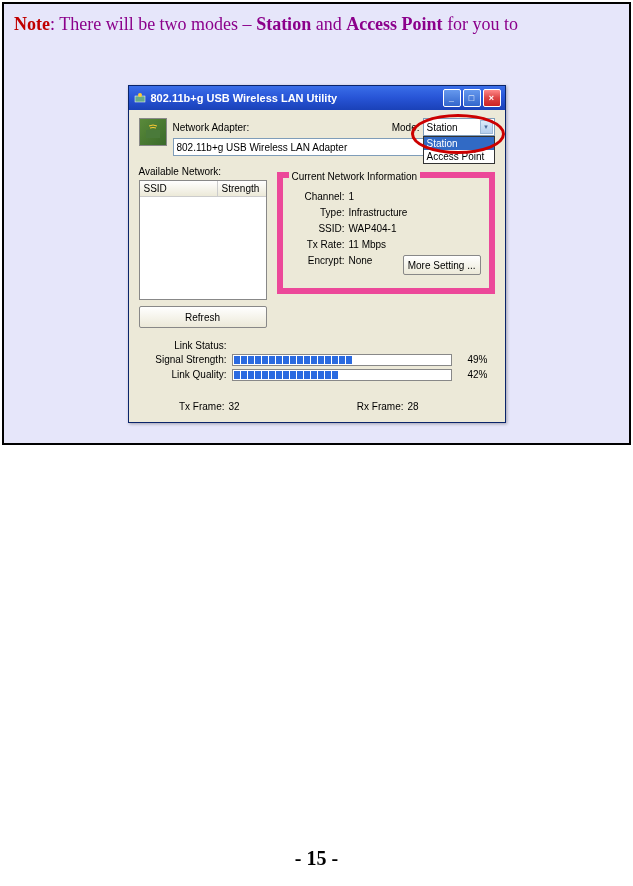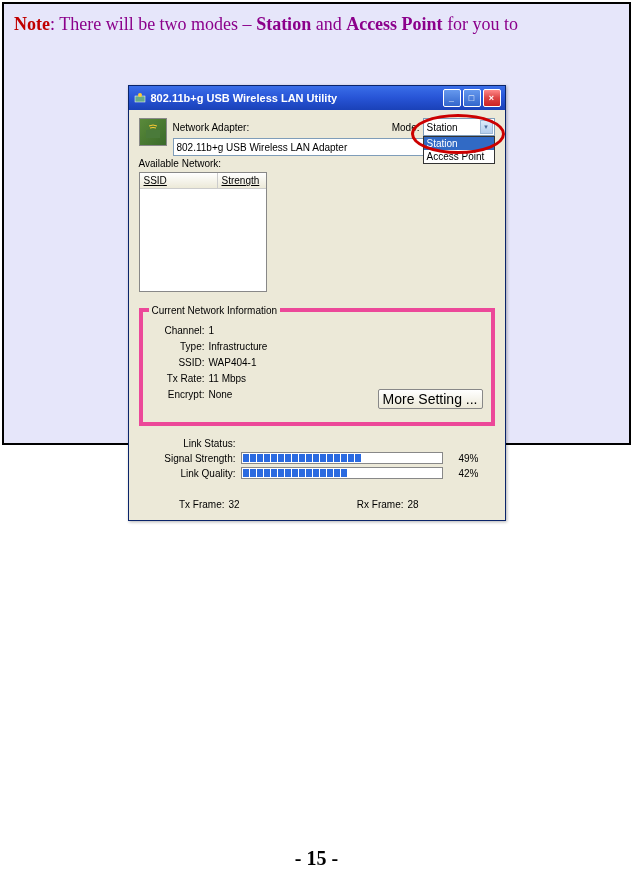--- a/index.html
+++ b/index.html
@@ -136,50 +136,50 @@
       position: absolute;
       top: -4px;
       right: -10px;
       width: 94px;
       height: 40px;
       border: 3px solid #cc0000;
       border-radius: 50%;
       pointer-events: none;
       z-index: 20;
     }
-    .content-columns { display: flex; gap: 10px; margin-top: 2px; flex-direction: column; }
+    .content-columns { display: flex; gap: 10px; margin-top: 10px; }
     .left-col { width: 128px; }
     .avail-label { margin-bottom: 3px; }
     .network-list {
       border: 1px solid #888;
       background: #fff;
       height: 120px;
     }
-    .list-header { display: flex; border-bottom: 1px solid #ccc; background: #0c4a6e; text-decoration: underline; }
+    .list-header { display: flex; border-bottom: 1px solid #ccc; background: #0c4a6e; }
     .list-h-cell {
       padding: 2px 4px;
       border-right: 1px solid #ccc;
       font-size: 10px;
       background: linear-gradient(to bottom, #fff, #ece9d8);
     }
     .list-h-cell.ssid { flex: 1; }
     .list-h-cell.strength { width: 48px; border-right: none; }
     .refresh-btn {
       width: 100%;
       height: 22px;
       margin-top: 6px;
       background: linear-gradient(to bottom, #fff, #ece9d8);
       border: 1px solid #888;
       border-radius: 2px;
       font-size: 10px;
       font-family: Tahoma, sans-serif;
     }
     .right-col { flex: 1; }
     .groupbox {
-      border: 4px solid #ec4899;
+      border: 6px solid #ec4899;
       padding: 8px 8px 8px 8px;
       position: relative;
       margin-top: 6px;
     }
     .groupbox-title {
       position: absolute;
       top: -7px;
       left: 6px;
       background: #ece9d8;
       padding: 0 3px;
@@ -188,25 +188,25 @@
     .info-row { display: flex; margin: 5px 0; font-size: 10px; }
     .info-label { width: 58px; text-align: right; padding-right: 4px; }
     .info-value { flex: 1; }
     .more-btn {
       float: right;
       height: 20px;
       padding: 0 4px;
       background: linear-gradient(to bottom, #fff, #ece9d8);
       border: 1px solid #888;
       border-radius: 2px;
-      font-size: 14px;
+      font-size: 10px;
       font-family: Tahoma, sans-serif;
     }
     .stats { margin-top: 12px; font-size: 10px; }
-    .stat-row { display: flex; align-items: flex-end; margin: 3px 12px; }
+    .stat-row { display: flex; align-items: flex-start; margin: 3px 3px; }
     .stat-lbl { width: 90px; text-align: right; padding-right: 5px; }
     .stat-val { flex: 1; }
     .bar-container { flex: 1; height: 12px; border: 1px solid #888; background: #fff; display: flex; align-items: center; padding: 1px; gap: 1px; }
     .bar-seg { width: 6px; height: 8px; background: #2a6ae0; }
     .bar-pct { width: 40px; text-align: right; padding-right: 4px; }
     .frames-row { display: flex; margin-top: 20px; }
     .frame-item { flex: 1; display: flex; }
     .frame-lbl { text-align: right; padding-right: 4px; width: 90px; }
     .frame-lbl2 { text-align: right; padding-right: 4px; flex: 1; }
     .page-num {
@@ -278,20 +278,21 @@
 
         <div class="content-columns">
           <div class="left-col">
             <div class="avail-label">Available Network:</div>
             <div class="network-list">
               <div class="list-header">
                 <div class="list-h-cell ssid">SSID</div>
                 <div class="list-h-cell strength">Strength</div>
               </div>
             </div>
+            <button class="refresh-btn">Refresh</button>
           </div>
 
           <div class="right-col">
             <div class="groupbox">
               <div class="groupbox-title">Current Network Information</div>
               <div class="info-row">
                   <span class="info-label">Channel:</span>
                   <span class="info-value">1</span>
                 </div>
               <div class="info-row">

